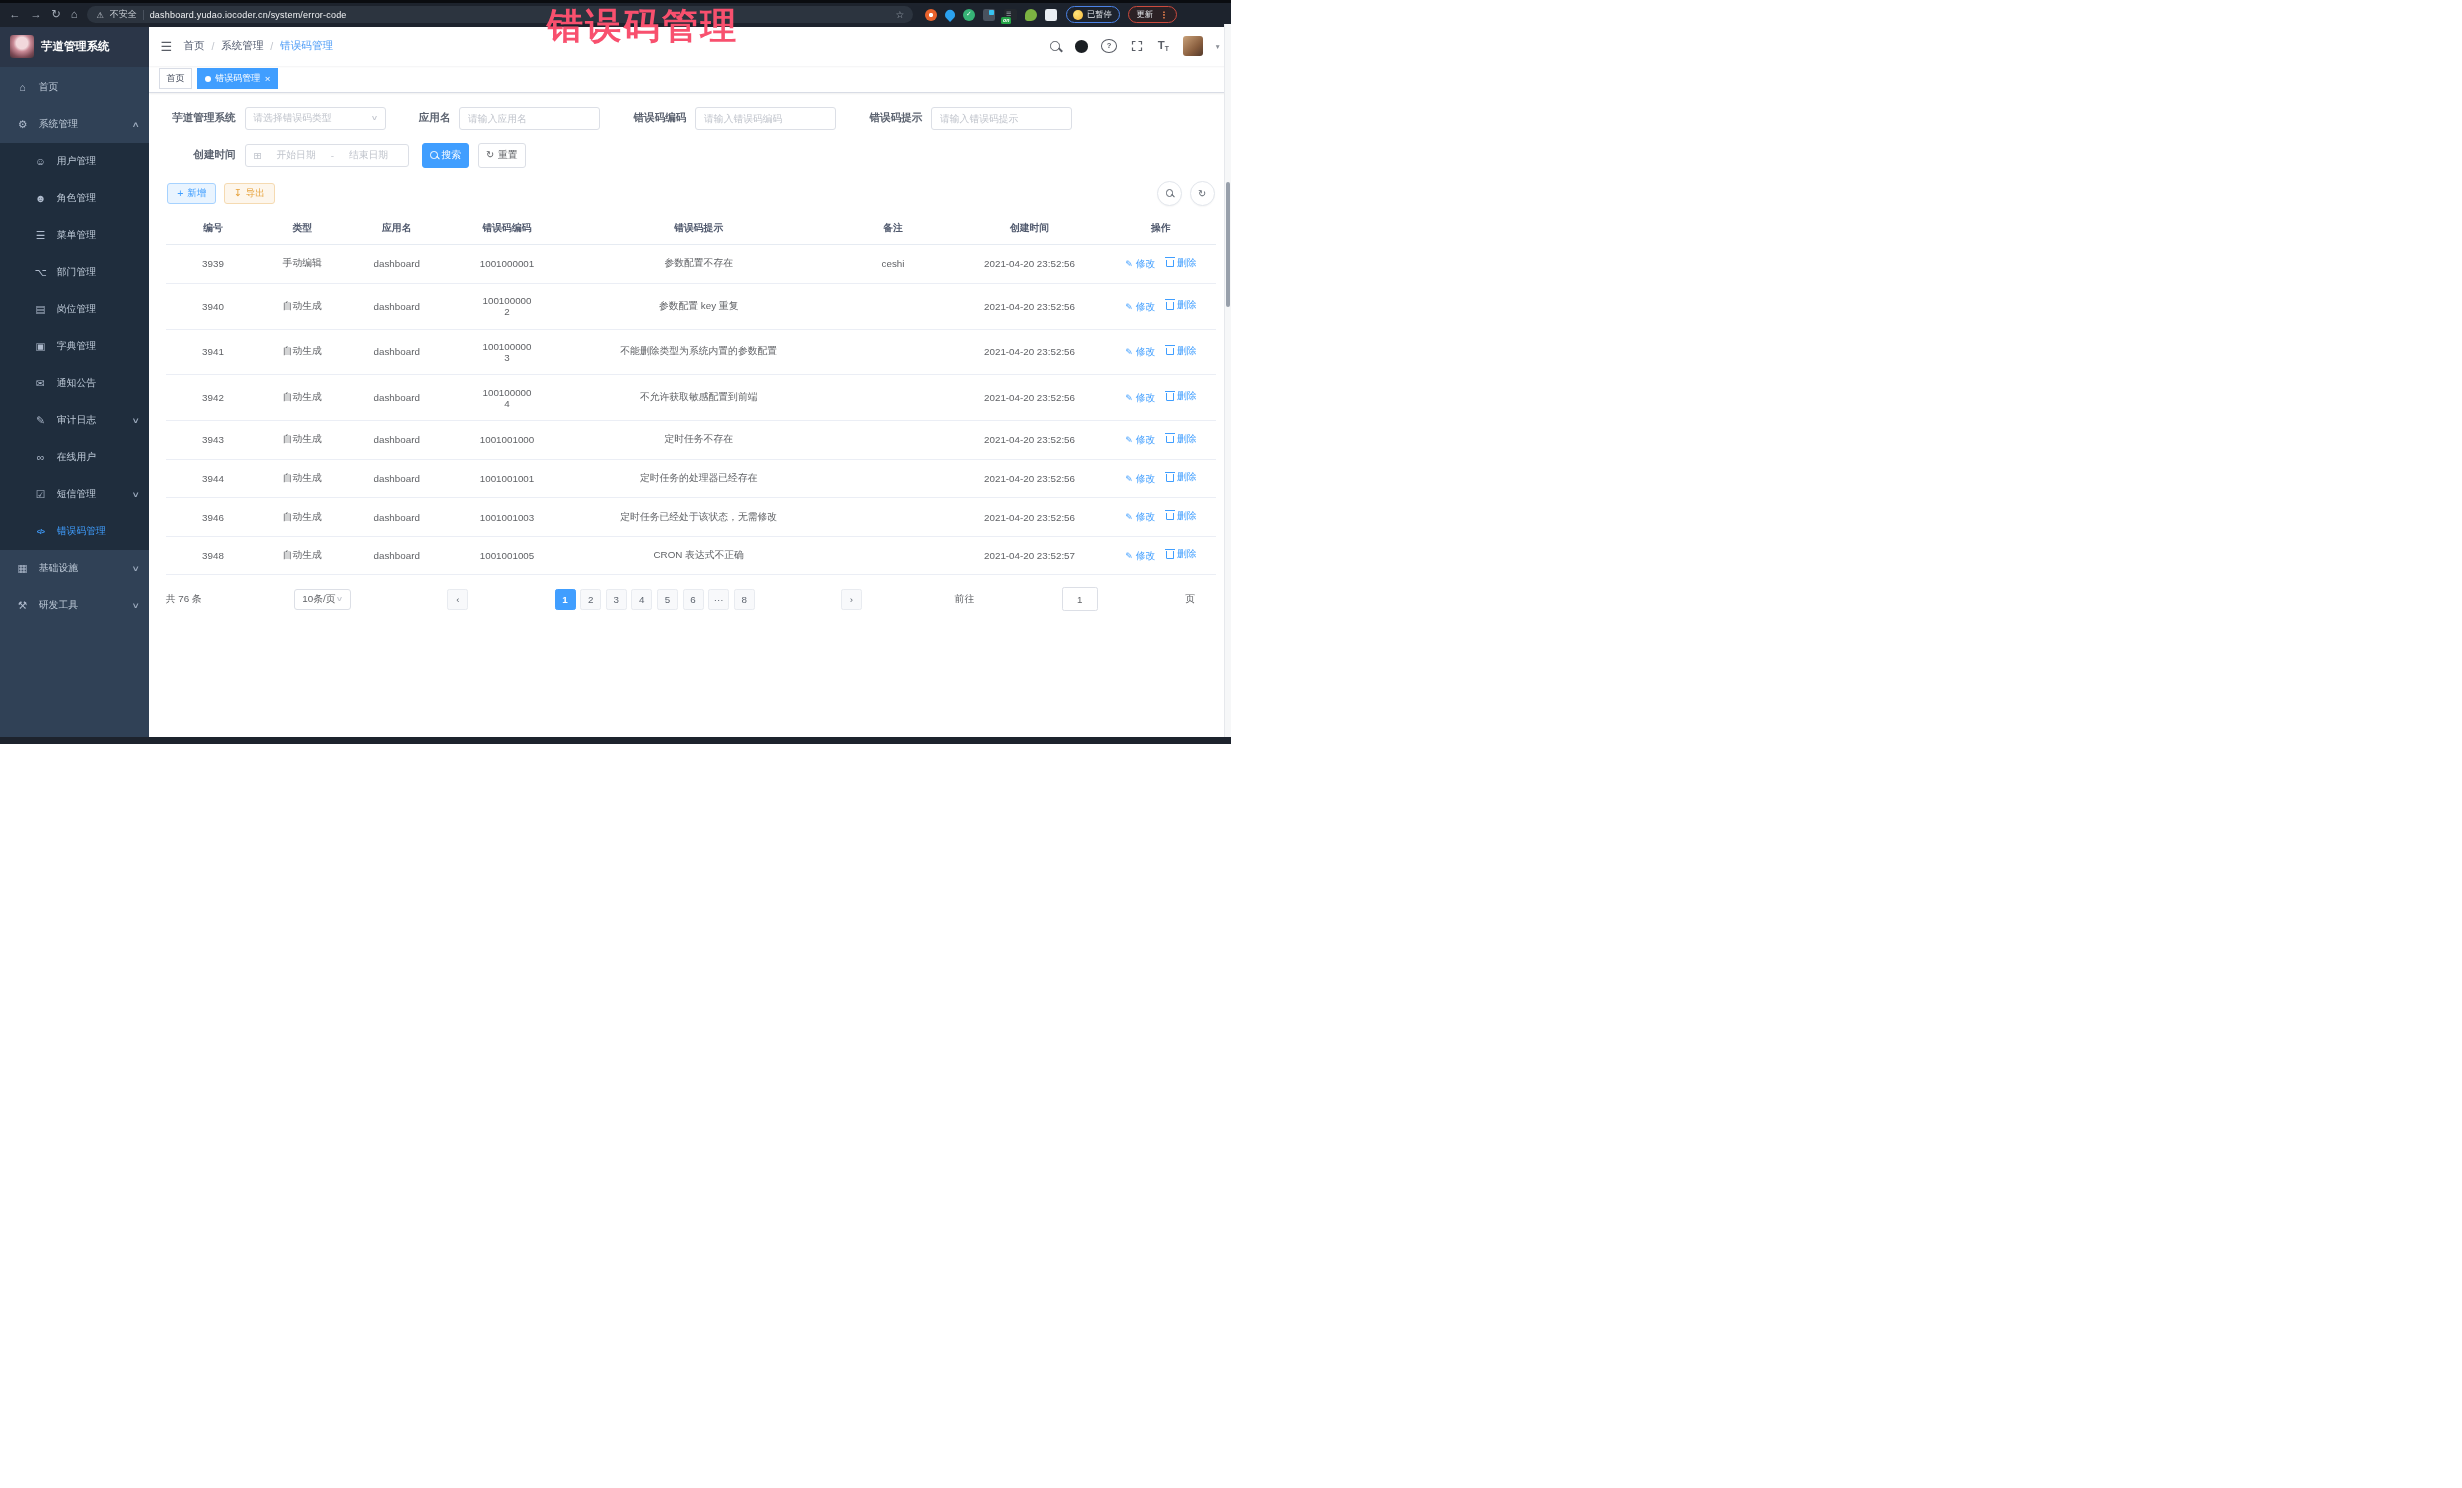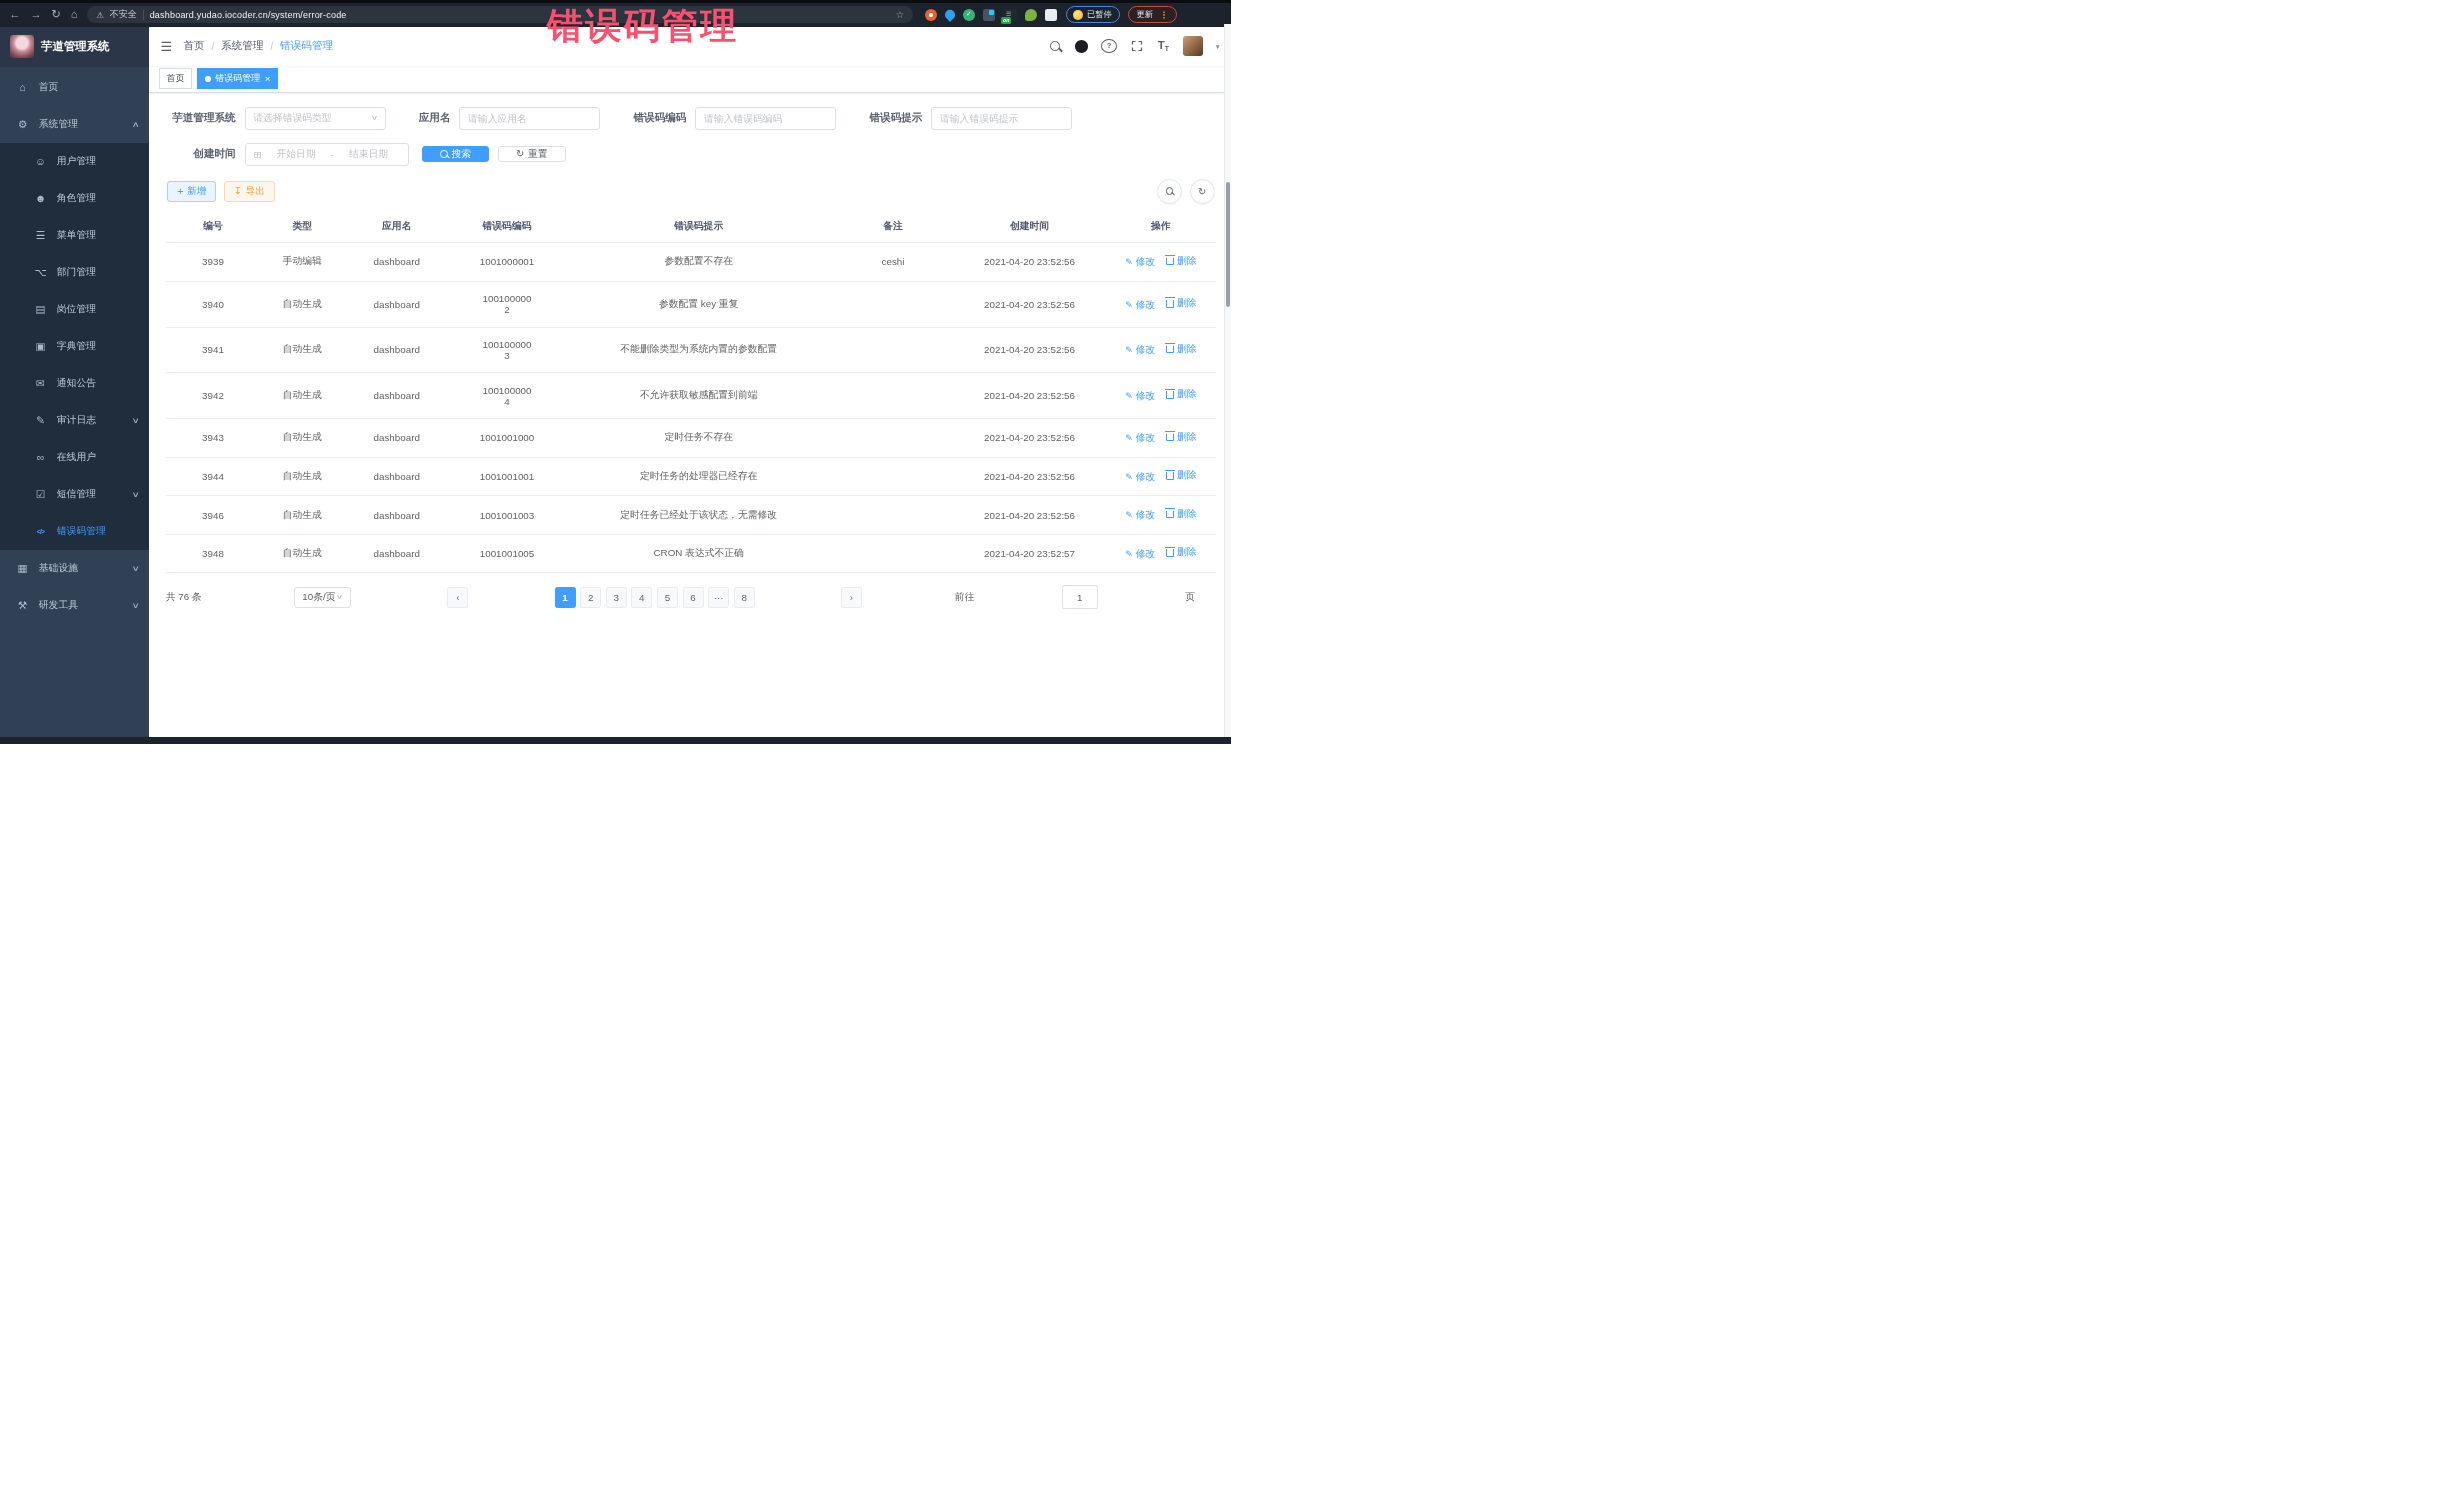--- a/index.html
+++ b/index.html
@@ -92,21 +92,21 @@
   .input{width:141px;padding:0 7.6px;outline:none;font-family:inherit}
   .input::placeholder{color:#c0c4cc}
   .select{width:141px;display:flex;align-items:center;justify-content:space-between;padding:0 7.6px;cursor:pointer}
   .select .ph{color:#c0c4cc}
   .sel-caret{color:#c0c4cc;font-size:6.8px;transform:scaleX(1.5)}
   .date-range{width:164px;height:23px;border:0.8px solid #dcdfe6;border-radius:3px;display:flex;align-items:center;
               padding:0 7.6px;gap:3px;font-size:9.8px;box-sizing:border-box;cursor:pointer}
   .date-range .ph{color:#c0c4cc;flex:1;text-align:center;white-space:nowrap}
   .cal{color:#c0c4cc;font-size:9.8px}
   .sep{color:#c0c4cc}
-  .btn{display:inline-flex;align-items:center;gap:3.8px;height:16px;padding:0 17px;border-radius:3px;font-size:9.8px;
+  .btn{display:inline-flex;align-items:center;gap:3.8px;height:25px;padding:0 7px;border-radius:3px;font-size:9.8px;
        border:0.8px solid transparent;cursor:pointer;background:none;font-family:inherit}
   .btn.primary{background:#409eff;border-color:#409eff;color:#fff;margin-left:13.6px}
   .btn.plain{background:#fff;border-color:#dcdfe6;color:#606266;margin-left:9px}
   .rfr{font-size:9.8px;line-height:1}
   .toolbar{display:flex;align-items:center;margin:1.5px 1.5px 7.6px 1.5px}
   .btn.add{background:#e9f4ff;border-color:#a6d2ff;color:#409eff;height:21px;font-size:9.5px;padding:0 9px}
   .btn.export{background:#fdf6ec;border-color:#f5dab1;color:#e6a23c;height:21px;font-size:9.5px;padding:0 9px;margin-left:7.6px}
   .plus{font-size:10.6px;line-height:1}
   .dl{font-size:9.8px;line-height:1}
   .toolbar-right{margin-left:auto;display:flex}

